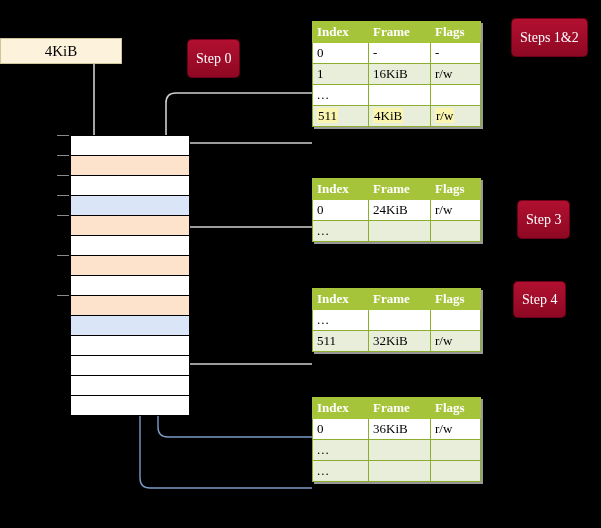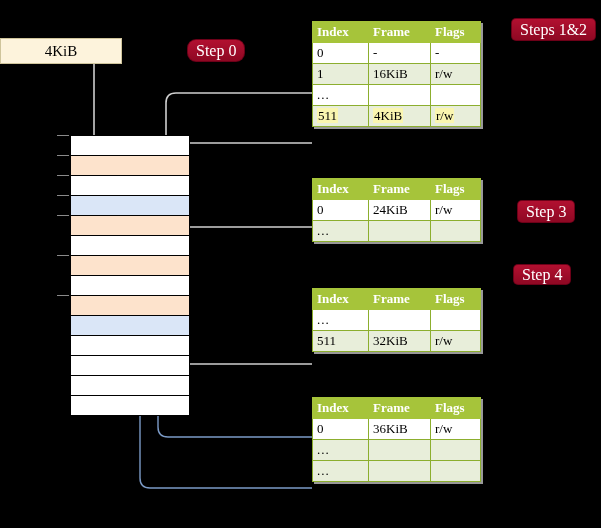--- a/index.html
+++ b/index.html
@@ -22,25 +22,25 @@
     font-size:15px;line-height:1;
   }
 
   
   .step{
     position:absolute;
     background:#A30B2B;
     background-image:linear-gradient(#B21030,#8E0823);
     color:#fff;
     border-radius:4px;
-    font-size:16px;
+    font-size:14px;
     display:flex;align-items:center;justify-content:center;
     box-shadow:0 0 0 1px #6d0018;
     white-space:nowrap;
-    padding:0 8px;
+    padding:8px 8px;
   }
 
   
   .mem{
     position:absolute;
     left:70px;top:135px;width:120px;
     border:1px solid #000;
     border-top:none;
     box-sizing:border-box;
     background:#fff;
@@ -137,30 +137,30 @@
 
     <g>
       <path d="M312,488 L150,488 Q140,488 140,478 L140,215" fill="none" stroke="#7b9ac6" stroke-width="1.4" marker-end="url(#ablue)"></path>
     </g>
   </svg>
 
   <div class="vbox" style="left:0px;top:38px;width:120px;height:24px;">
     <span>4KiB</span>
   </div>
 
-  <div class="step" style="left:188px;top:40px;height:21px;border-radius:8px;">
+  <div class="step" style="left:188px;top:40px;height:21px;">
     <span>Step 0</span>
   </div>
   <div class="step" style="left:512px;top:19px;height:21px;">
     <span>Steps 1&amp;2</span>
   </div>
   <div class="step" style="left:518px;top:157px;height:21px;margin-top:44px;">
     <span>Step 3</span>
   </div>
-  <div class="step" style="left:514px;top:265px;height:19px;">
+  <div class="step" style="left:514px;top:282px;height:19px;">
     <span>Step 4</span>
   </div>
 
   <div class="mem" id="memcol">
       <div class="cell"></div>
       <div class="cell orange"></div>
       <div class="cell"></div>
       <div class="cell blue"></div>
       <div class="cell orange"></div>
       <div class="cell"></div>

